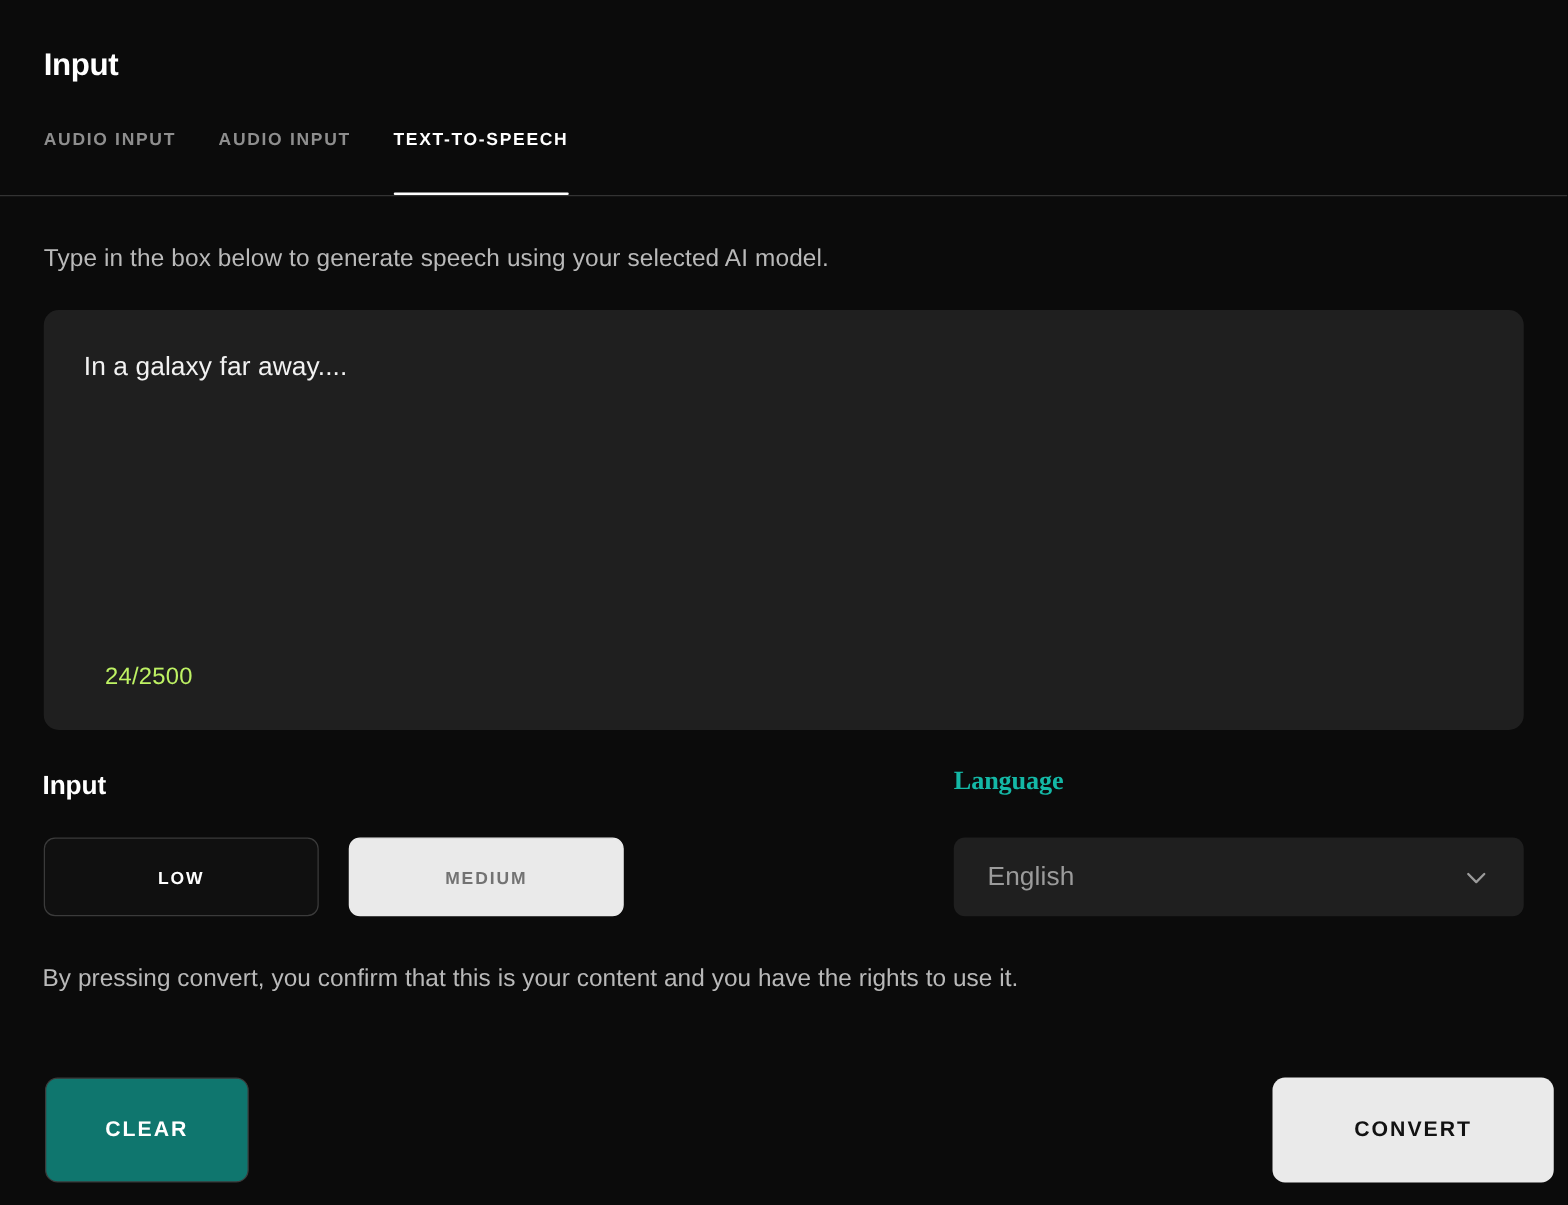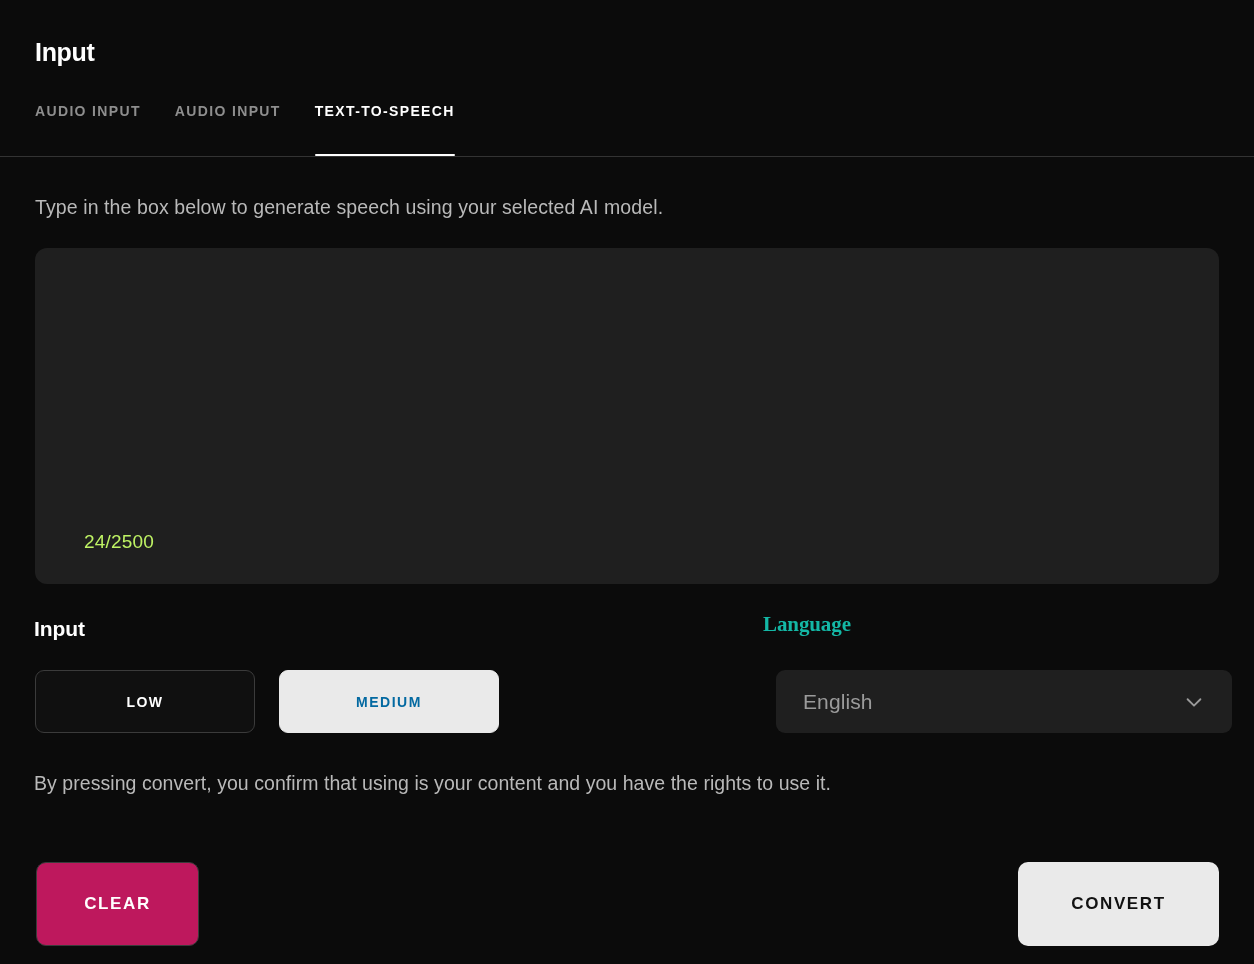--- a/index.html
+++ b/index.html
@@ -179,39 +179,38 @@
     letter-spacing: 1.5px;
     cursor: pointer;
     display: flex;
     align-items: center;
     justify-content: center;
   }
 
   .pitch-btn.selected {
     background: #eaeaea;
     border-color: #eaeaea;
-    color: #0369a1;
+    color: #737373;
   }
 
   
   .language-select {
     position: absolute;
     left: 763px;
     top: 670px;
     width: 456px;
     height: 63px;
     background: #1f1f1f;
     border: none;
     border-radius: 9px;
     display: flex;
     align-items: center;
     justify-content: space-between;
     padding: 0 27px 0 27px;
     cursor: pointer;
-    margin-left: 13px;
   }
 
   .language-value {
     font-size: 21px;
     color: #9b9b9b;
     letter-spacing: 0.1px;
     line-height: 28px;
   }
 
   .chevron {
@@ -234,37 +233,37 @@
 
   
   .btn-clear {
     position: absolute;
     left: 36px;
     top: 862px;
     width: 163px;
     height: 84px;
     border-radius: 10px;
     border: 1px solid #3b3b3b;
-    background: #be185d;
+    background: #0f766e;
     color: #ffffff;
     font-family: "Liberation Sans", sans-serif;
     font-size: 17px;
     font-weight: 600;
     letter-spacing: 1.6px;
     cursor: pointer;
     display: flex;
     align-items: center;
     justify-content: center;
   }
 
   .btn-convert {
     position: absolute;
     left: 1018px;
     top: 862px;
-    width: 201px;
+    width: 225px;
     height: 84px;
     border-radius: 10px;
     border: none;
     background: #eaeaea;
     color: #121212;
     font-family: "Liberation Sans", sans-serif;
     font-size: 17px;
     font-weight: 600;
     letter-spacing: 1.6px;
     cursor: pointer;
@@ -283,38 +282,39 @@
   <div class="tabs">
     <button class="tab">AUDIO INPUT</button>
     <button class="tab">AUDIO INPUT</button>
     <button class="tab active">TEXT-TO-SPEECH</button>
   </div>
   <div class="tabs-divider"></div>
 
   <p class="helper-text">Type in the box below to generate speech using your selected AI model.</p>
 
   <div class="textarea-wrap">
+    <div class="textarea-value">In a galaxy far away....</div>
     <div class="char-counter">24/2500</div>
   </div>
 
   <div class="label-pitch">Input</div>
   <div class="label-language">Language</div>
 
   <div class="pitch-group">
     <button class="pitch-btn">LOW</button>
     <button class="pitch-btn selected">MEDIUM</button>
   </div>
 
   <div class="language-select">
     <span class="language-value">English</span>
     <span class="chevron">
       <svg viewBox="0 0 24 24" width="22" height="22" fill="none" stroke="#9b9b9b" stroke-width="2" stroke-linecap="round" stroke-linejoin="round">
         <polyline points="5,9 12,16 19,9"></polyline>
       </svg>
     </span>
   </div>
 
-  <p class="disclaimer">By pressing convert, you confirm that using is your content and you have the rights to use it.</p>
+  <p class="disclaimer">By pressing convert, you confirm that this is your content and you have the rights to use it.</p>
 
   <button class="btn-clear">CLEAR</button>
   <button class="btn-convert">CONVERT</button>
 
 </div>
 
 </body></html>

